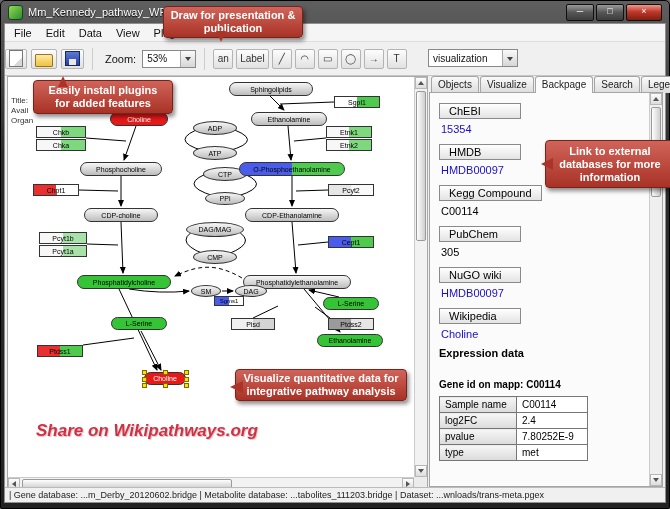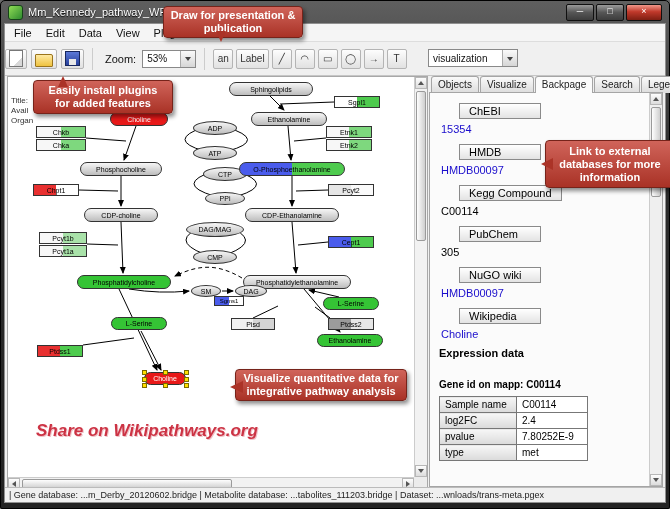--- a/index.html
+++ b/index.html
@@ -49,21 +49,21 @@
   .sbtn.right::after{border-left:4px solid #555;margin-right:-3px;}
   .thumb{position:absolute;background:linear-gradient(90deg,#fefefe,#cfcfcf);border:1px solid #9a9a9a;border-radius:2px;box-sizing:border-box;}
   .thumb.h{background:linear-gradient(#fefefe,#cfcfcf);}
   .sidebar{position:absolute;left:424px;top:52px;right:2px;bottom:15px;background:#f0f0f0;}
   .tabs{position:absolute;top:0;left:0;right:0;height:17px;display:flex;gap:1px;padding-left:2px;}
   .tab{font-size:10px;padding:2px 6px;background:linear-gradient(#fafafa,#dcdcdc);border:1px solid #a5a5a5;border-bottom:none;border-radius:3px 3px 0 0;color:#222;white-space:nowrap;}
   .tab.active{background:#fbfbfb;position:relative;z-index:2;}
   .panel{position:absolute;top:16px;left:0;right:0;bottom:0;background:#fbfbfb;border:1px solid #a5a5a5;padding:8px 16px 0 9px;box-sizing:border-box;overflow:hidden;}
   .panel-vscroll{position:absolute;right:1px;top:17px;bottom:1px;width:13px;background:#efefef;border-left:1px solid #ccc;box-sizing:border-box;}
   .section{margin-bottom:7px;}
-  .section-header{display:inline-block;border:1px solid #8a8a8a;background:linear-gradient(#fff,#e3e3e3);padding:1px 9px;font-size:11px;min-width:62px;color:#000;margin-left:20px;}
+  .section-header{display:inline-block;border:1px solid #8a8a8a;background:linear-gradient(#fff,#e3e3e3);padding:1px 9px;font-size:11px;min-width:62px;color:#000;}
   .section-value{margin:4px 0 0 2px;font-size:11px;color:#000;}
   .link{color:#1a0dcc;}
   .expr-title{font-weight:bold;font-size:11px;margin-top:4px;color:#000;}
   .mapp-line{font-weight:bold;font-size:10px;margin-top:20px;color:#000;}
   table.expr{border-collapse:collapse;margin-top:6px;font-size:10px;color:#000;}
   .expr td{border:1px solid #777;height:15px;text-align:left;padding:0 5px;}
   .expr td.hdr{background:linear-gradient(#f7f7f7,#dadada);min-width:66px;}
   .expr td.val{background:#fff;min-width:60px;}
   .statusbar{position:absolute;left:0;right:0;bottom:0;height:14px;background:#f0f0f0;border-top:1px solid #bbb;font-size:9px;display:flex;align-items:center;padding-left:4px;color:#222;white-space:nowrap;overflow:hidden;}
   .callout{position:absolute;z-index:40;background:linear-gradient(#d0645a,#a93226);border:1px solid #76231a;border-radius:4px;color:#fff;font-weight:bold;font-size:11px;text-align:center;display:flex;align-items:center;justify-content:center;padding:2px 6px;box-shadow:2px 3px 4px rgba(0,0,0,.45);line-height:13px;box-sizing:border-box;}

